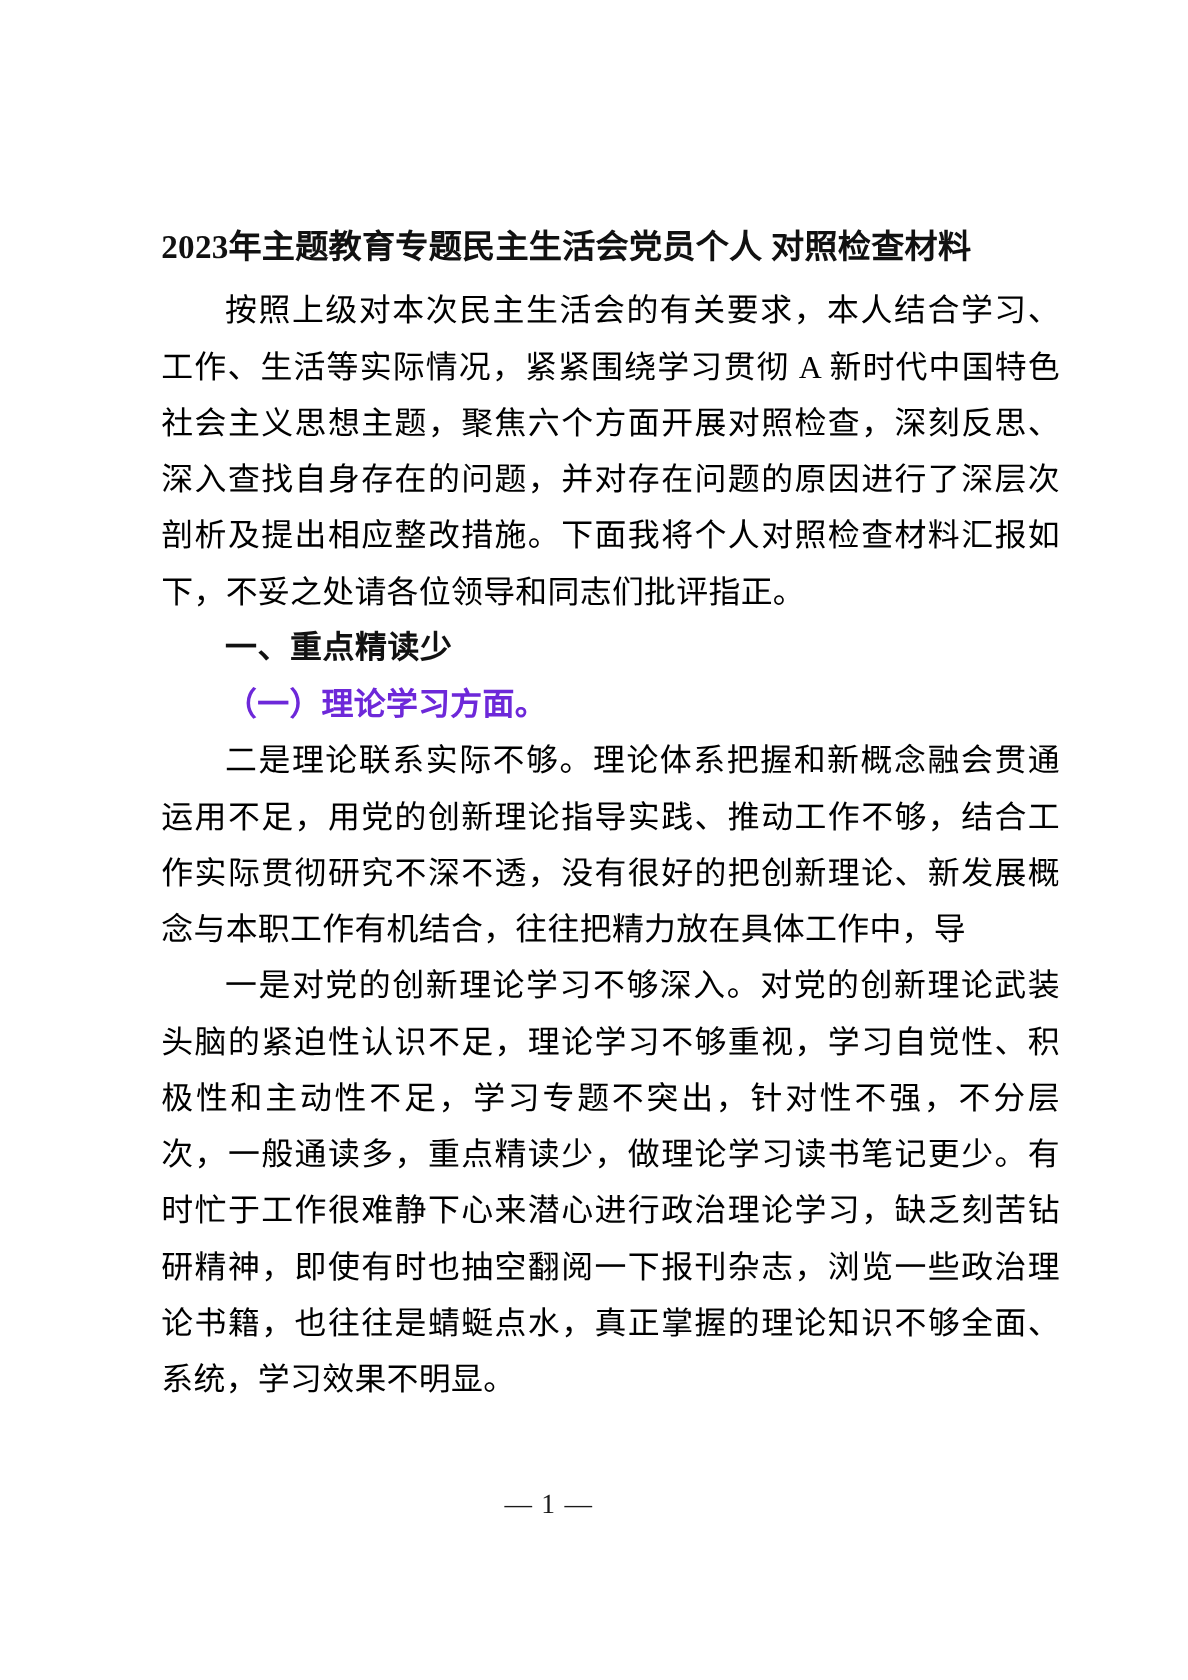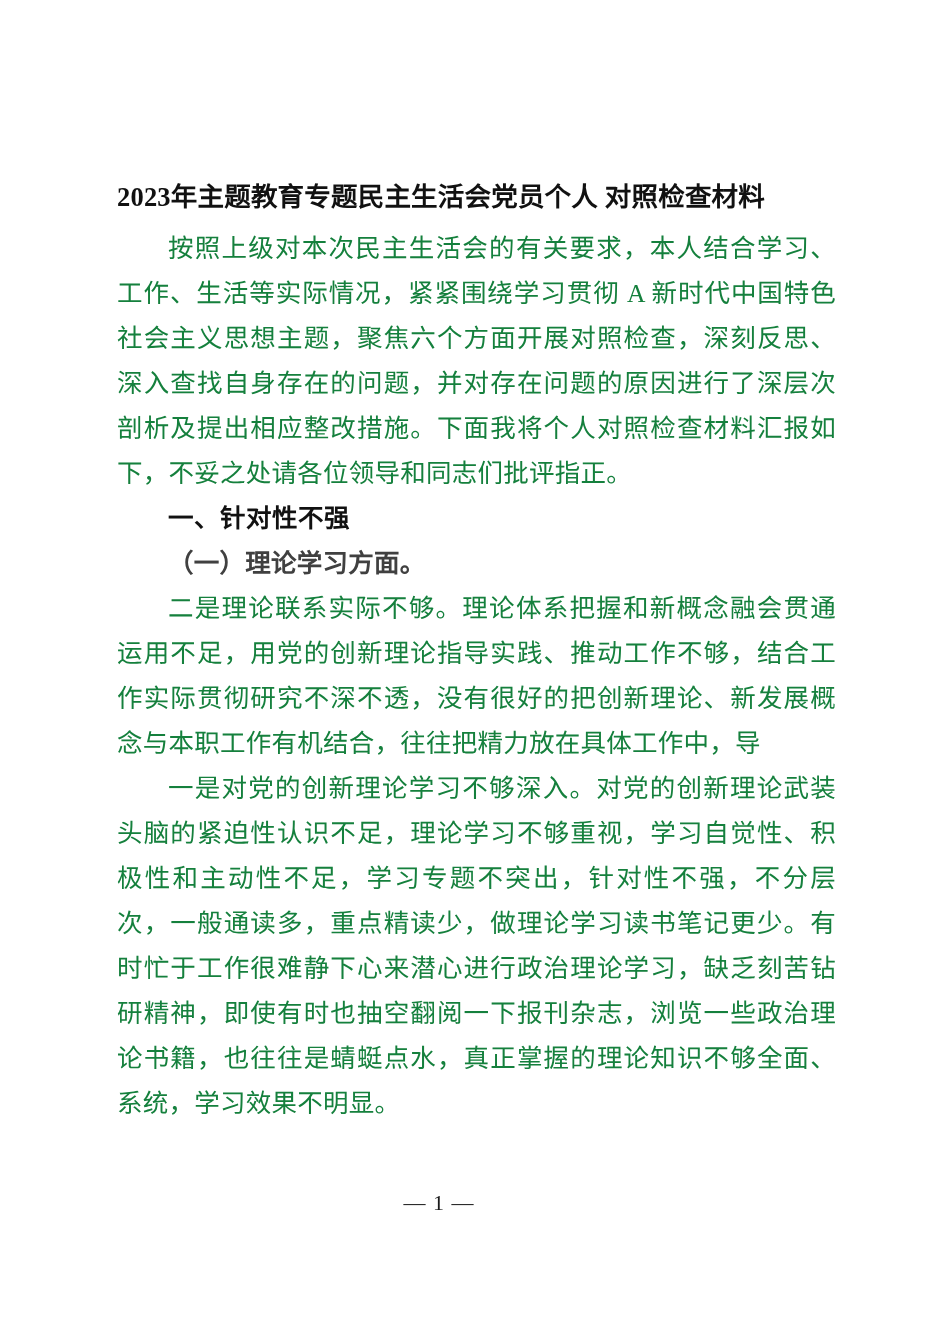--- a/index.html
+++ b/index.html
@@ -22,21 +22,21 @@
     position: absolute;
     left: 0; top: 0;
     width: 950px;
     height: 1344px;
     background: #ffffff;
     box-sizing: border-box;
   }
 
   .page-body {
     position: absolute;
-    left: 117px;
+    left: 129px;
     top: 176px;
     width: 719px;
   }
 
   
   .doc-title {
     font-family: "Liberation Serif", "DejaVu Serif", serif;
     font-weight: 700;
     font-size: 26.5px;
     line-height: 42px;
@@ -51,21 +51,21 @@
 
   
   .para {
     font-family: "Liberation Serif", "DejaVu Serif", serif;
     font-size: 25.5px;
     line-height: 45px;
     text-align: justify;
     text-justify: inter-character;
     text-indent: 2em;
     margin: 0;
-    color: #15803d;
+    color: #000000;
     letter-spacing: 0.25px;
     word-break: break-all;
   }
 
   
   .sec-heading {
     font-family: "Liberation Sans", "DejaVu Sans", sans-serif;
     font-weight: 700;
     font-size: 25.5px;
     line-height: 45px;
@@ -75,21 +75,21 @@
     letter-spacing: 0.5px;
   }
 
   
   .sub-heading {
     font-family: "Liberation Serif", "DejaVu Serif", serif;
     font-size: 25.5px;
     line-height: 45px;
     text-indent: 2em;
     margin: 0;
-    color: #404040;
+    color: #6d28d9;
     letter-spacing: 0.25px;
   }
 
   
   .page-footer {
     position: absolute;
     left: 0;
     top: 1190px;
     width: 950px;
     text-align: center;
@@ -107,21 +107,21 @@
 <body>
 
 <div class="page">
 
   <div class="page-body">
 
     <h1 class="doc-title">2023年主题教育专题民主生活会党员个人 对照检查材料</h1>
 
     <p class="para">按照上级对本次民主生活会的有关要求，本人结合学习、工作、生活等实际情况，紧紧围绕学习贯彻 A 新时代中国特色社会主义思想主题，聚焦六个方面开展对照检查，深刻反思、深入查找自身存在的问题，并对存在问题的原因进行了深层次剖析及提出相应整改措施。下面我将个人对照检查材料汇报如下，不妥之处请各位领导和同志们批评指正。</p>
 
-    <h2 class="sec-heading">一、针对性不强</h2>
+    <h2 class="sec-heading">一、重点精读少</h2>
 
     <h3 class="sub-heading">（一）理论学习方面。</h3>
 
     <p class="para">二是理论联系实际不够。理论体系把握和新概念融会贯通运用不足，用党的创新理论指导实践、推动工作不够，结合工作实际贯彻研究不深不透，没有很好的把创新理论、新发展概念与本职工作有机结合，往往把精力放在具体工作中，导</p>
 
     <p class="para">一是对党的创新理论学习不够深入。对党的创新理论武装头脑的紧迫性认识不足，理论学习不够重视，学习自觉性、积极性和主动性不足，学习专题不突出，针对性不强，不分层次，一般通读多，重点精读少，做理论学习读书笔记更少。有时忙于工作很难静下心来潜心进行政治理论学习，缺乏刻苦钻研精神，即使有时也抽空翻阅一下报刊杂志，浏览一些政治理论书籍，也往往是蜻蜓点水，真正掌握的理论知识不够全面、系统，学习效果不明显。</p>
 
   </div>
 
   <div class="page-footer">

